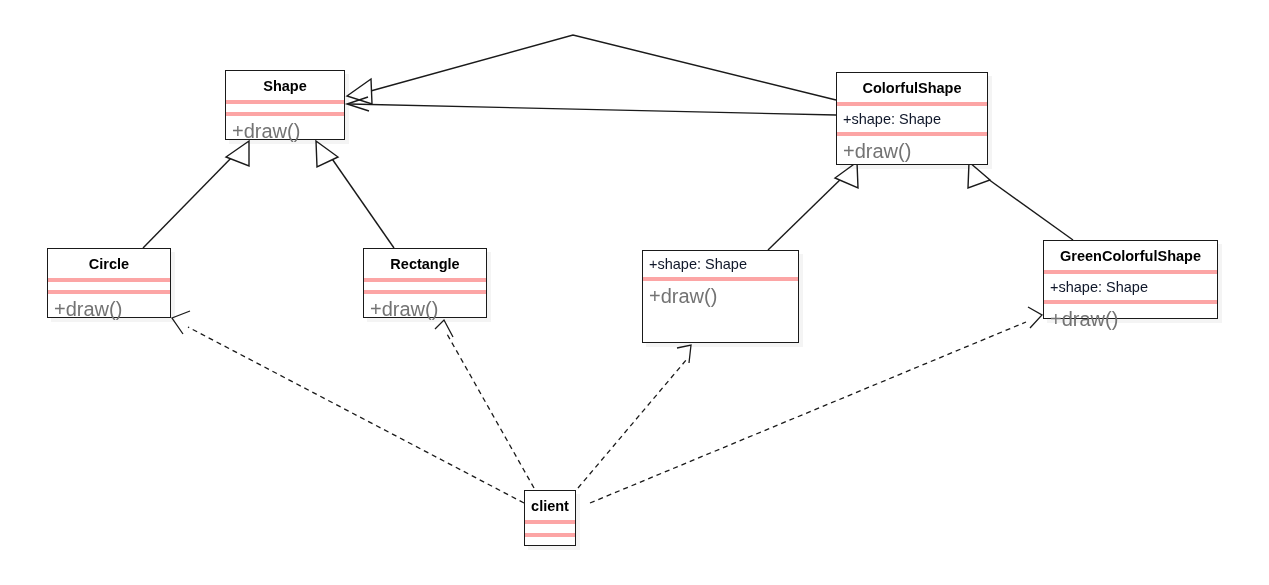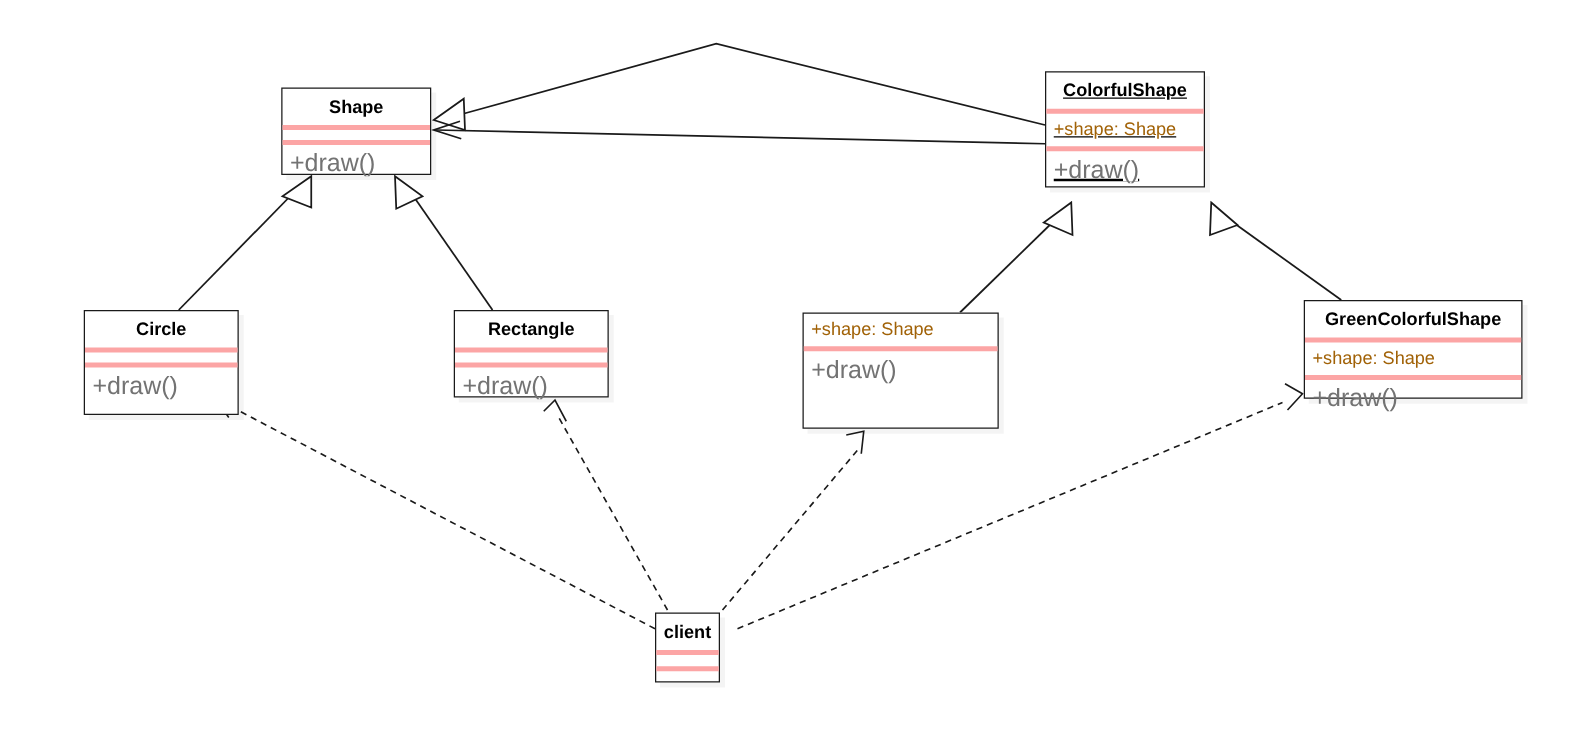--- a/index.html
+++ b/index.html
@@ -48,21 +48,21 @@
   }
   .uml-name {
     justify-content: center;
     font-weight: bold;
     font-size: 14.5px;
     color: #000000;
     height: 33px;
   }
   .uml-attrs {
     font-size: 14.5px;
-    color: #a16207;
+    color: #0f172a;
     height: 30px;
   }
   .uml-ops {
     font-size: 20px;
     color: #737373;
     height: 30px;
   }
   .empty-compartment {
     height: 12px;
   }
@@ -127,27 +127,27 @@
       <path d="M 1028 307 L 1042 315 L 1030 328" fill="none" stroke="#1a1a1a" stroke-width="1.3" stroke-linecap="butt" stroke-linejoin="miter"></path>
     </g>
   </svg>
 
   <div class="uml-class" style="left:225px; top:70px; width:120px; height:70px;">
     <div class="uml-compartment uml-name">Shape</div>
     <div class="uml-compartment empty-compartment"></div>
     <div class="uml-compartment uml-ops">+draw()</div>
   </div>
 
-  <div class="uml-class" style="left:836px; top:57px; width:128px; height:93px;text-decoration:underline;">
+  <div class="uml-class" style="left:836px; top:72px; width:152px; height:93px;">
     <div class="uml-compartment uml-name">ColorfulShape</div>
     <div class="uml-compartment uml-attrs">+shape: Shape</div>
     <div class="uml-compartment uml-ops">+draw()</div>
   </div>
 
-  <div class="uml-class" style="left:47px; top:248px; width:124px; height:84px;margin-left:20px;">
+  <div class="uml-class" style="left:47px; top:248px; width:124px; height:70px;">
     <div class="uml-compartment uml-name">Circle</div>
     <div class="uml-compartment empty-compartment"></div>
     <div class="uml-compartment uml-ops">+draw()</div>
   </div>
 
   <div class="uml-class" style="left:363px; top:248px; width:124px; height:70px;">
     <div class="uml-compartment uml-name">Rectangle</div>
     <div class="uml-compartment empty-compartment"></div>
     <div class="uml-compartment uml-ops">+draw()</div>
   </div>

